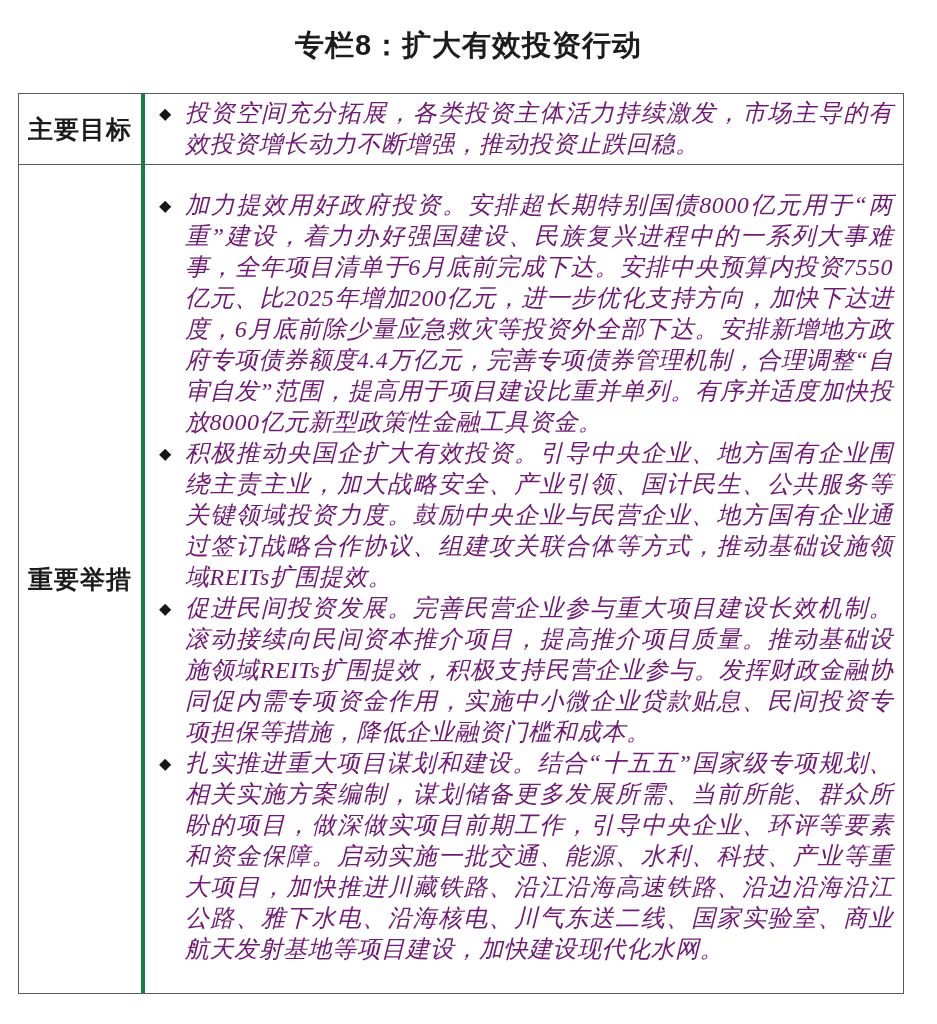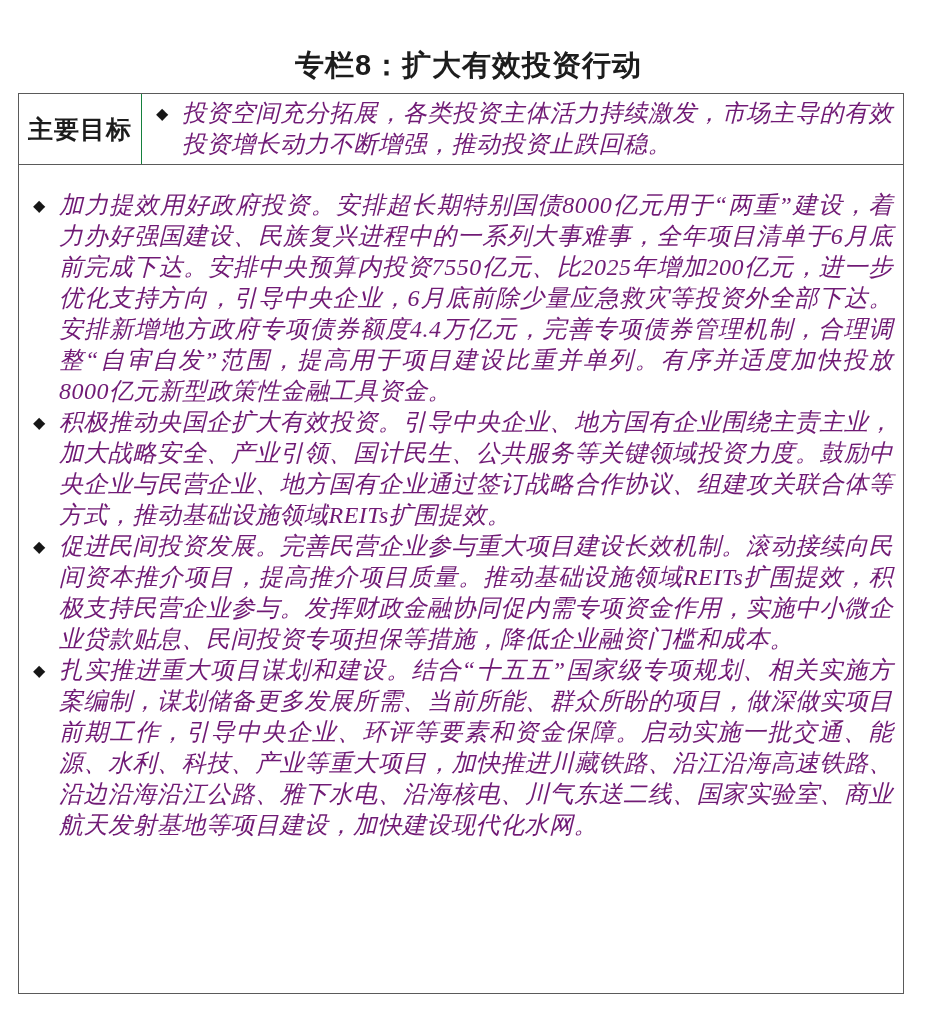--- a/index.html
+++ b/index.html
@@ -19,36 +19,35 @@
     position: absolute;
     top: 26px;
     left: 0;
     width: 100%;
     text-align: center;
     font-family: "Liberation Sans", "DejaVu Sans", sans-serif;
     font-weight: 700;
     font-size: 29px;
     letter-spacing: 1px;
     color: #1c1c1c;
-    margin-top: 20px;
   }
   .panel {
     position: absolute;
     left: 18px;
     top: 93px;
     width: 886px;
     border: 1px solid #5a5a5a;
     box-sizing: border-box;
   }
   .row { display: flex; }
   .row + .row { border-top: 1px solid #5a5a5a; }
   .row2 { min-height: 828px; }
   .label-cell {
     flex: 0 0 122px;
-    border-right: 1px solid #15803d;
+    border-right: 4px solid #15803d;
     display: flex;
     align-items: center;
     justify-content: center;
   }
   .label-text {
     font-family: "Liberation Sans", "DejaVu Sans", sans-serif;
     font-weight: 700;
     font-size: 25px;
     letter-spacing: 1px;
     color: #1c1c1c;
@@ -93,24 +92,27 @@
       </div>
       <div class="content-cell">
         <div class="item">
           <span class="bullet">◆</span>
           <span class="item-text">投资空间充分拓展，各类投资主体活力持续激发，市场主导的有效投资增长动力不断增强，推动投资止跌回稳。</span>
         </div>
       </div>
     </div>
 
     <div class="row row2">
+      <div class="label-cell">
+        <span class="label-text">重要举措</span>
+      </div>
       <div class="content-cell">
         <div class="item">
           <span class="bullet">◆</span>
-          <span class="item-text">加力提效用好政府投资。安排超长期特别国债8000亿元用于“两重”建设，着力办好强国建设、民族复兴进程中的一系列大事难事，全年项目清单于6月底前完成下达。安排中央预算内投资7550亿元、比2025年增加200亿元，进一步优化支持方向，引导中央企业，6月底前除少量应急救灾等投资外全部下达。安排新增地方政府专项债券额度4.4万亿元，完善专项债券管理机制，合理调整“自审自发”范围，提高用于项目建设比重并单列。有序并适度加快投放8000亿元新型政策性金融工具资金。</span>
+          <span class="item-text">加力提效用好政府投资。安排超长期特别国债8000亿元用于“两重”建设，着力办好强国建设、民族复兴进程中的一系列大事难事，全年项目清单于6月底前完成下达。安排中央预算内投资7550亿元、比2025年增加200亿元，进一步优化支持方向，加快下达进度，6月底前除少量应急救灾等投资外全部下达。安排新增地方政府专项债券额度4.4万亿元，完善专项债券管理机制，合理调整“自审自发”范围，提高用于项目建设比重并单列。有序并适度加快投放8000亿元新型政策性金融工具资金。</span>
         </div>
         <div class="item">
           <span class="bullet">◆</span>
           <span class="item-text">积极推动央国企扩大有效投资。引导中央企业、地方国有企业围绕主责主业，加大战略安全、产业引领、国计民生、公共服务等关键领域投资力度。鼓励中央企业与民营企业、地方国有企业通过签订战略合作协议、组建攻关联合体等方式，推动基础设施领域REITs扩围提效。</span>
         </div>
         <div class="item">
           <span class="bullet">◆</span>
           <span class="item-text">促进民间投资发展。完善民营企业参与重大项目建设长效机制。滚动接续向民间资本推介项目，提高推介项目质量。推动基础设施领域REITs扩围提效，积极支持民营企业参与。发挥财政金融协同促内需专项资金作用，实施中小微企业贷款贴息、民间投资专项担保等措施，降低企业融资门槛和成本。</span>
         </div>
         <div class="item">

